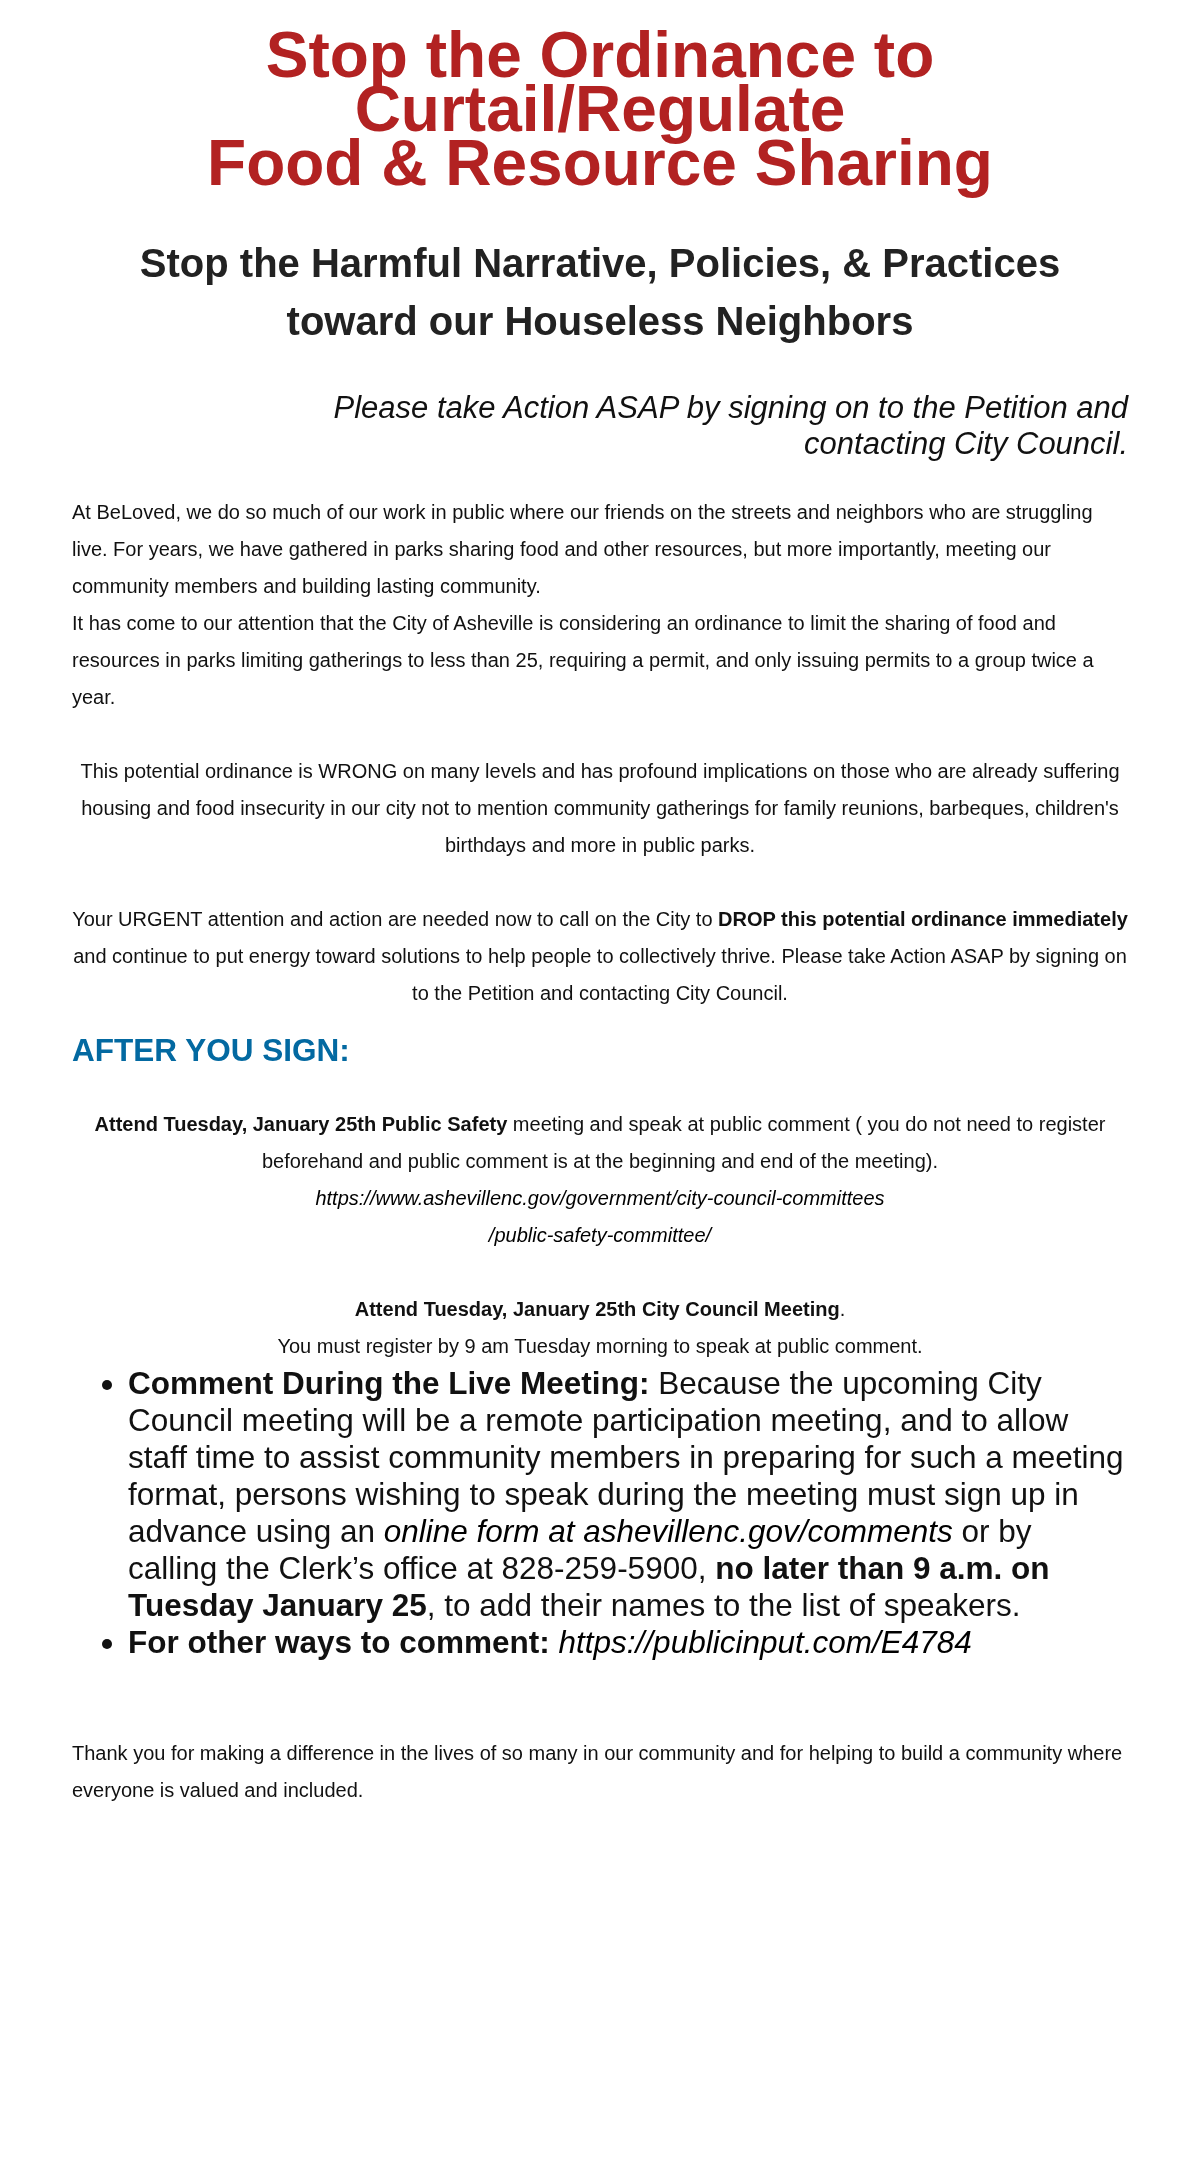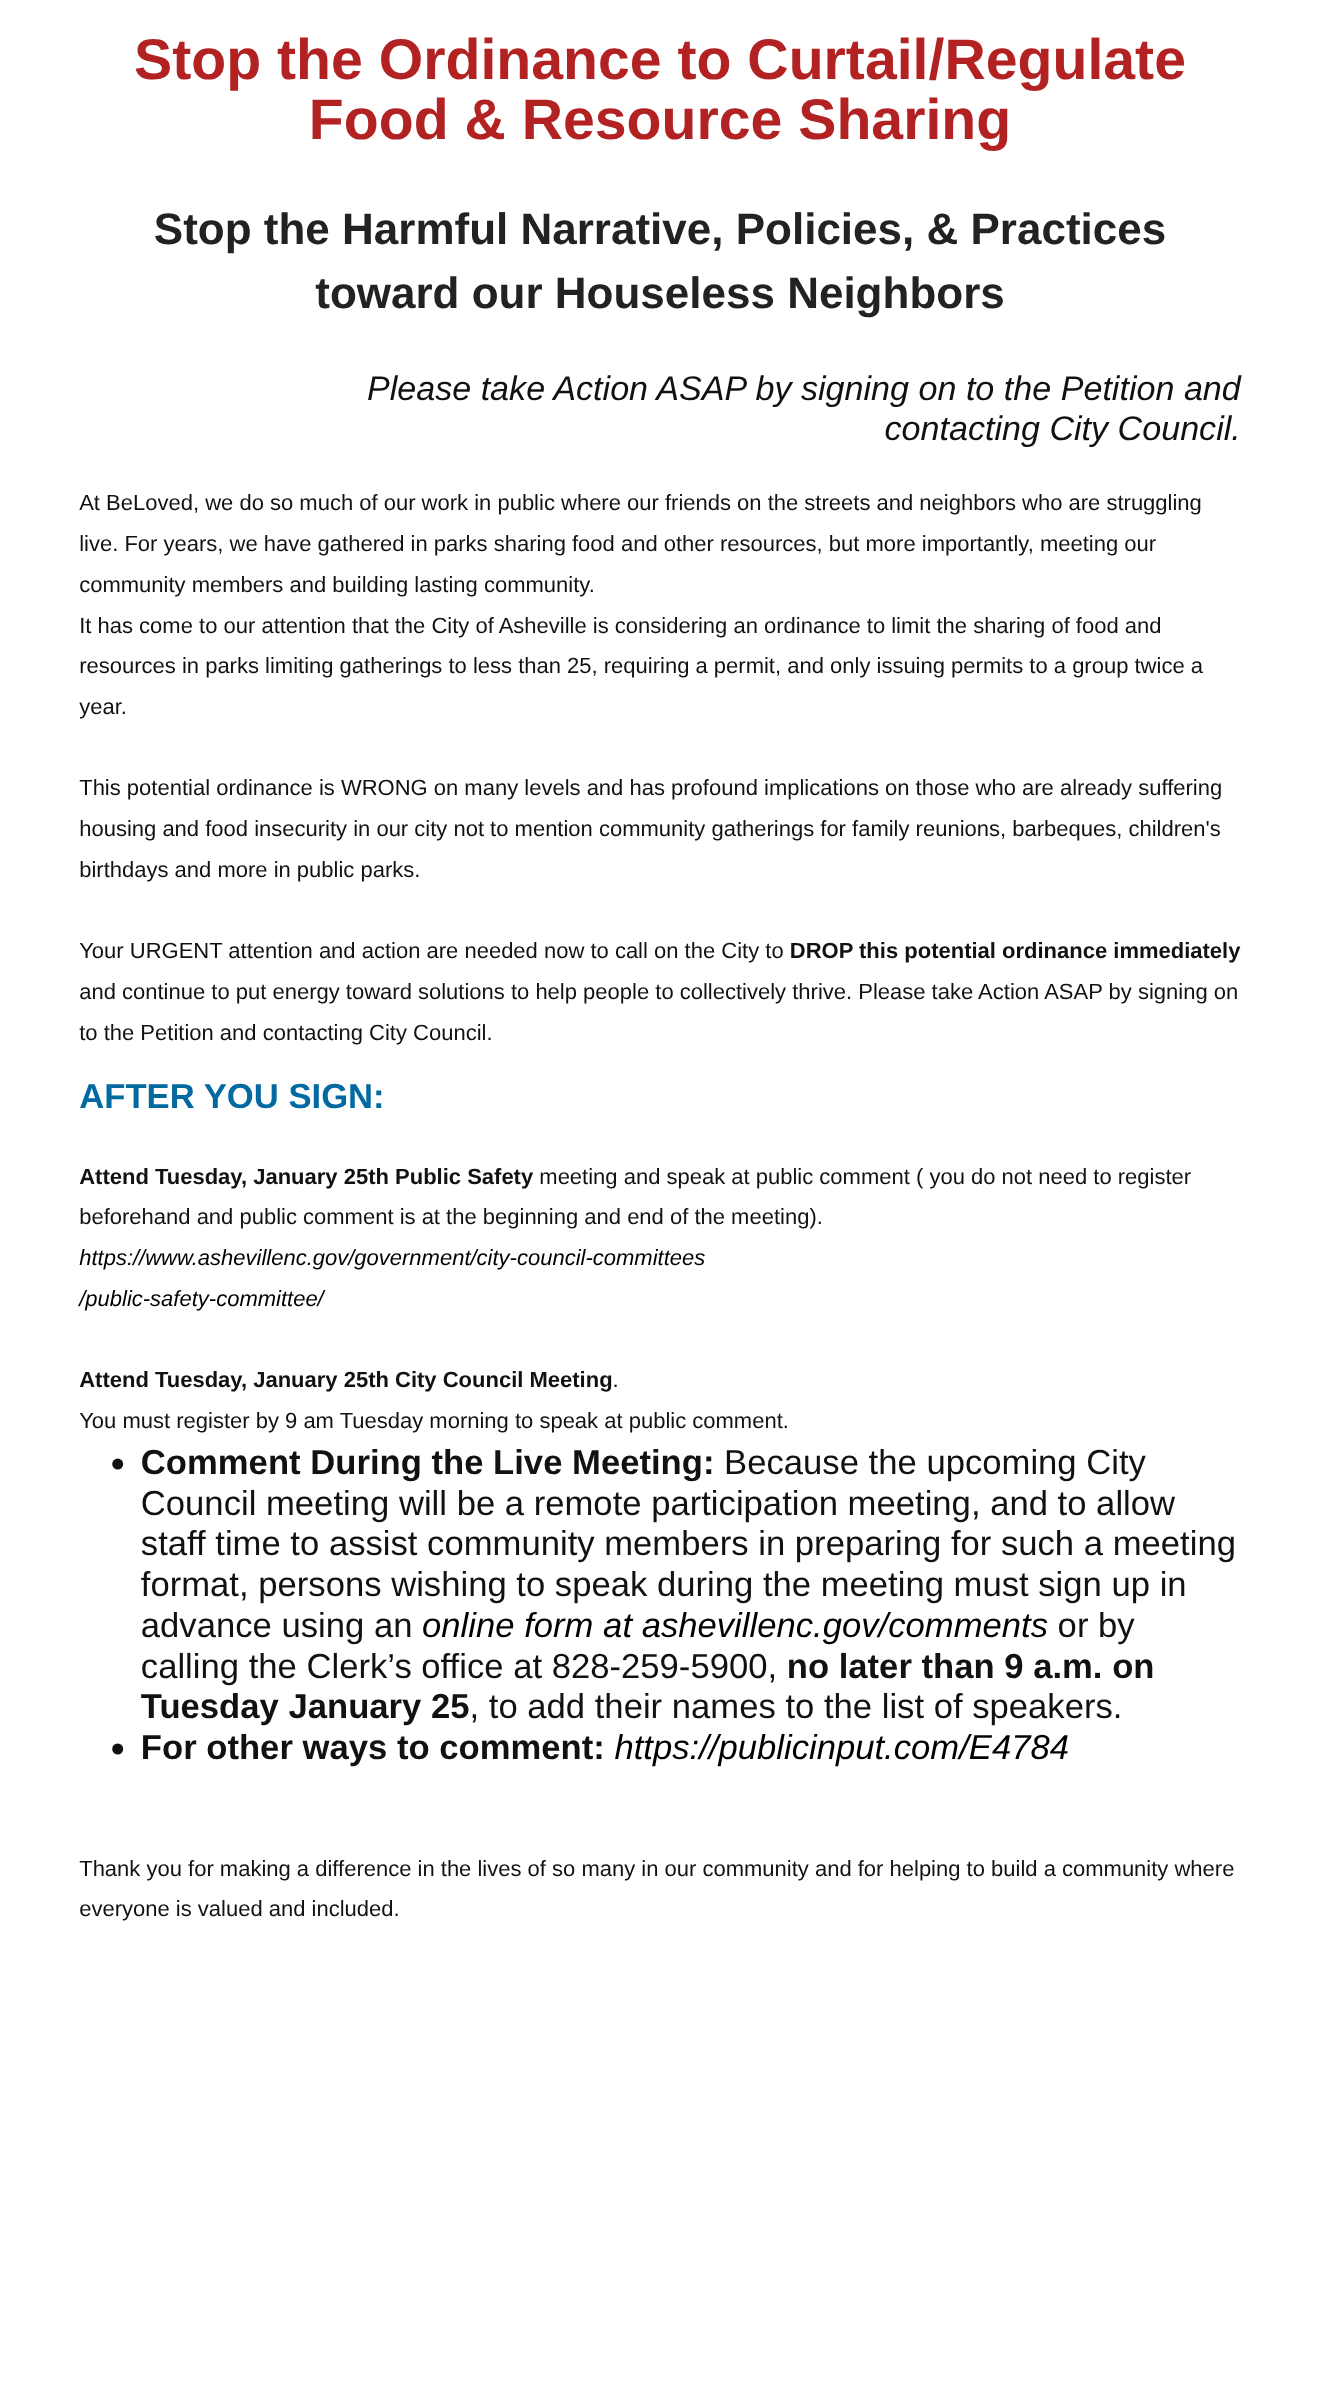--- a/index.html
+++ b/index.html
@@ -1,23 +1,23 @@
 <!DOCTYPE html>
 <html><head>
 <meta charset="utf-8">
 <style>
   html, body { margin: 0; padding: 0; background: #ffffff; }
   body { width: 1200px; height: 2180px; overflow: hidden; font-family: "Liberation Sans", sans-serif; color: #111111; }
   .page { padding: 28px 72px 0 72px; }
-  .title { color: #b22222; font-weight: bold; font-size: 52px; line-height: 54px; text-align: center; margin: 0; }
+  .title { color: #b22222; font-weight: bold; font-size: 64px; line-height: 54px; text-align: center; margin: 0; }
   .subtitle { color: #222222; font-weight: bold; font-size: 40px; line-height: 58px; text-align: center; margin: 44px 0 0 0; }
   .cta { font-style: italic; font-size: 31px; line-height: 36px; text-align: right; margin: 40px 0 0 0; color: #111; }
   .p { font-size: 20px; line-height: 37px; margin: 0; }
   .mt-first { margin-top: 32px; }
-  .gap { margin-top: 37px; }
+  .gap { margin-top: 37px; text-align: center; }
   .section-head { font-weight: bold; font-size: 31.5px; line-height: 37px; color: #0369a1; margin-top: 20px; }
   .b { font-weight: bold; }
   a.link { color: #000000; text-decoration: none; font-style: italic; }
   ul.bullets { margin: 0; padding-left: 56px; font-size: 31.5px; line-height: 37px; }
   ul.bullets li { margin: 0; }
   .thanks { margin-top: 74px; }
 </style>
 </head>
 <body>
 

